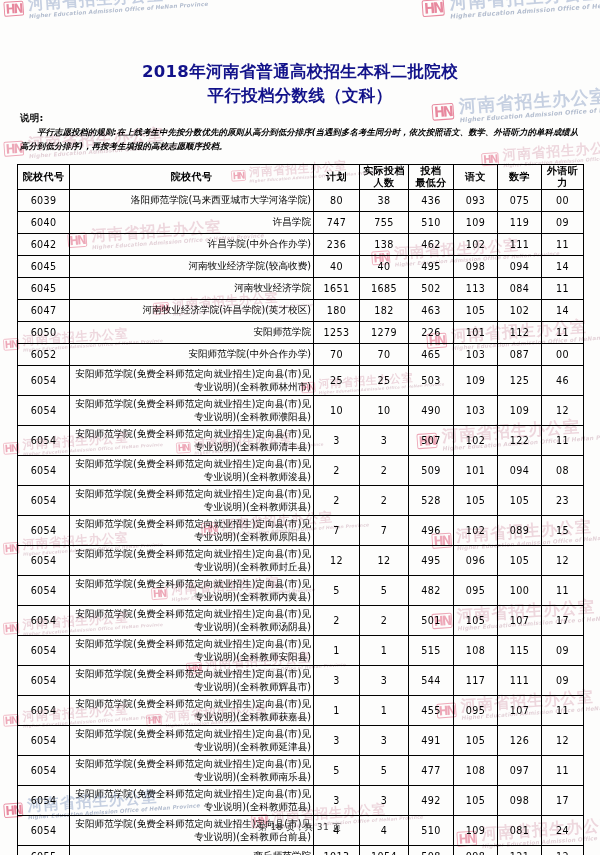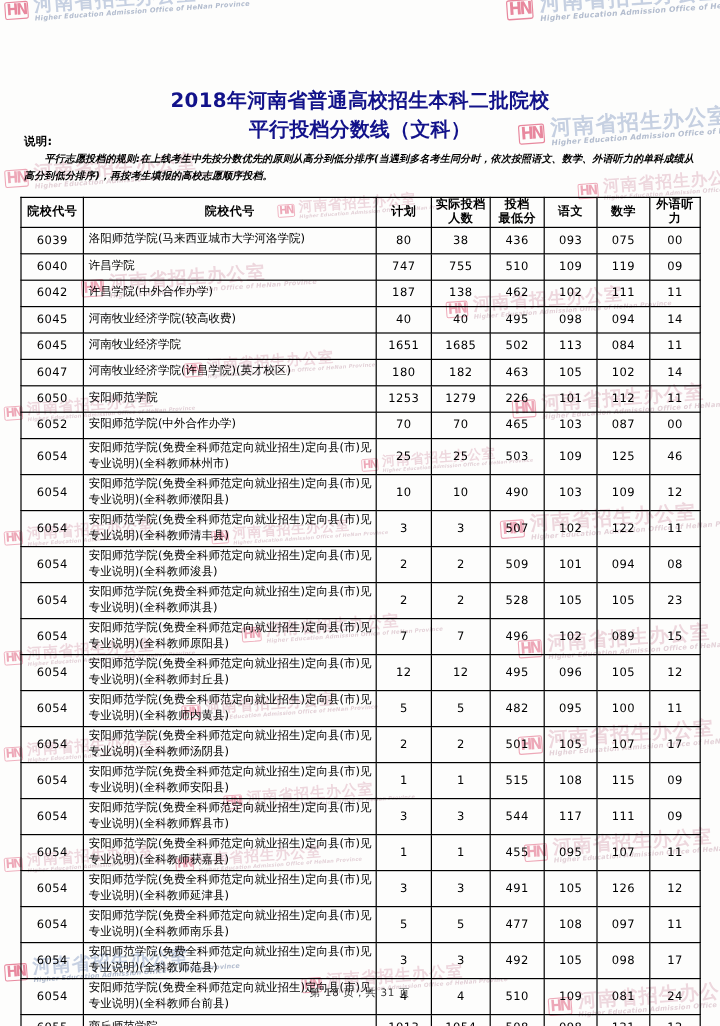--- a/index.html
+++ b/index.html
@@ -52,21 +52,21 @@
     letter-spacing: .2px;
     margin-top: 1px;
   }
   .wm.rot { transform: rotate(-5deg); }
   .wm.pink .wm-cn { color: #d9a3b4; }
   .wm.pink .wm-en { color: #c096a6; }
 
   
   .title-block {
     position: absolute;
-    left: 0; top: 72px;
+    left: 0; top: 60px;
     width: 600px;
     text-align: center;
     z-index: 4;
   }
   .title-line {
     font-family: "DejaVu Sans", sans-serif;
     font-size: 16.5px;
     font-weight: bold;
     color: #12128a;
     line-height: 1.45;
@@ -122,21 +122,21 @@
     font-weight: bold;
     height: 25px;
     line-height: 1.18;
     letter-spacing: .4px;
   }
   thead th .hl { display: block; }
   tbody td { font-size: 9.4px; height: 22px; }
   tbody tr.tall td { height: 30px; }
   td.c-code { font-size: 9.6px; letter-spacing: .3px; }
   td.c-name {
-    text-align: left;
+    text-align: right;
     padding-left: 4px;
     font-size: 9.6px;
     line-height: 1.28;
     letter-spacing: 0px;
   }
   td.c-num { font-size: 9.6px; letter-spacing: .4px; }
 
   col.w-code { width: 52px; }
   col.w-name { width: 244px; }
   col.w-plan { width: 46px; }
@@ -419,21 +419,21 @@
             <td class="c-num">747</td>
             <td class="c-num">755</td>
             <td class="c-num">510</td>
             <td class="c-num">109</td>
             <td class="c-num">119</td>
             <td class="c-num">09</td>
           </tr>
           <tr>
             <td class="c-code">6042</td>
             <td class="c-name">许昌学院(中外合作办学)</td>
-            <td class="c-num">187</td>
+            <td class="c-num">236</td>
             <td class="c-num">138</td>
             <td class="c-num">462</td>
             <td class="c-num">102</td>
             <td class="c-num">111</td>
             <td class="c-num">11</td>
           </tr>
           <tr>
             <td class="c-code">6045</td>
             <td class="c-name">河南牧业经济学院(较高收费)</td>
             <td class="c-num">40</td>

